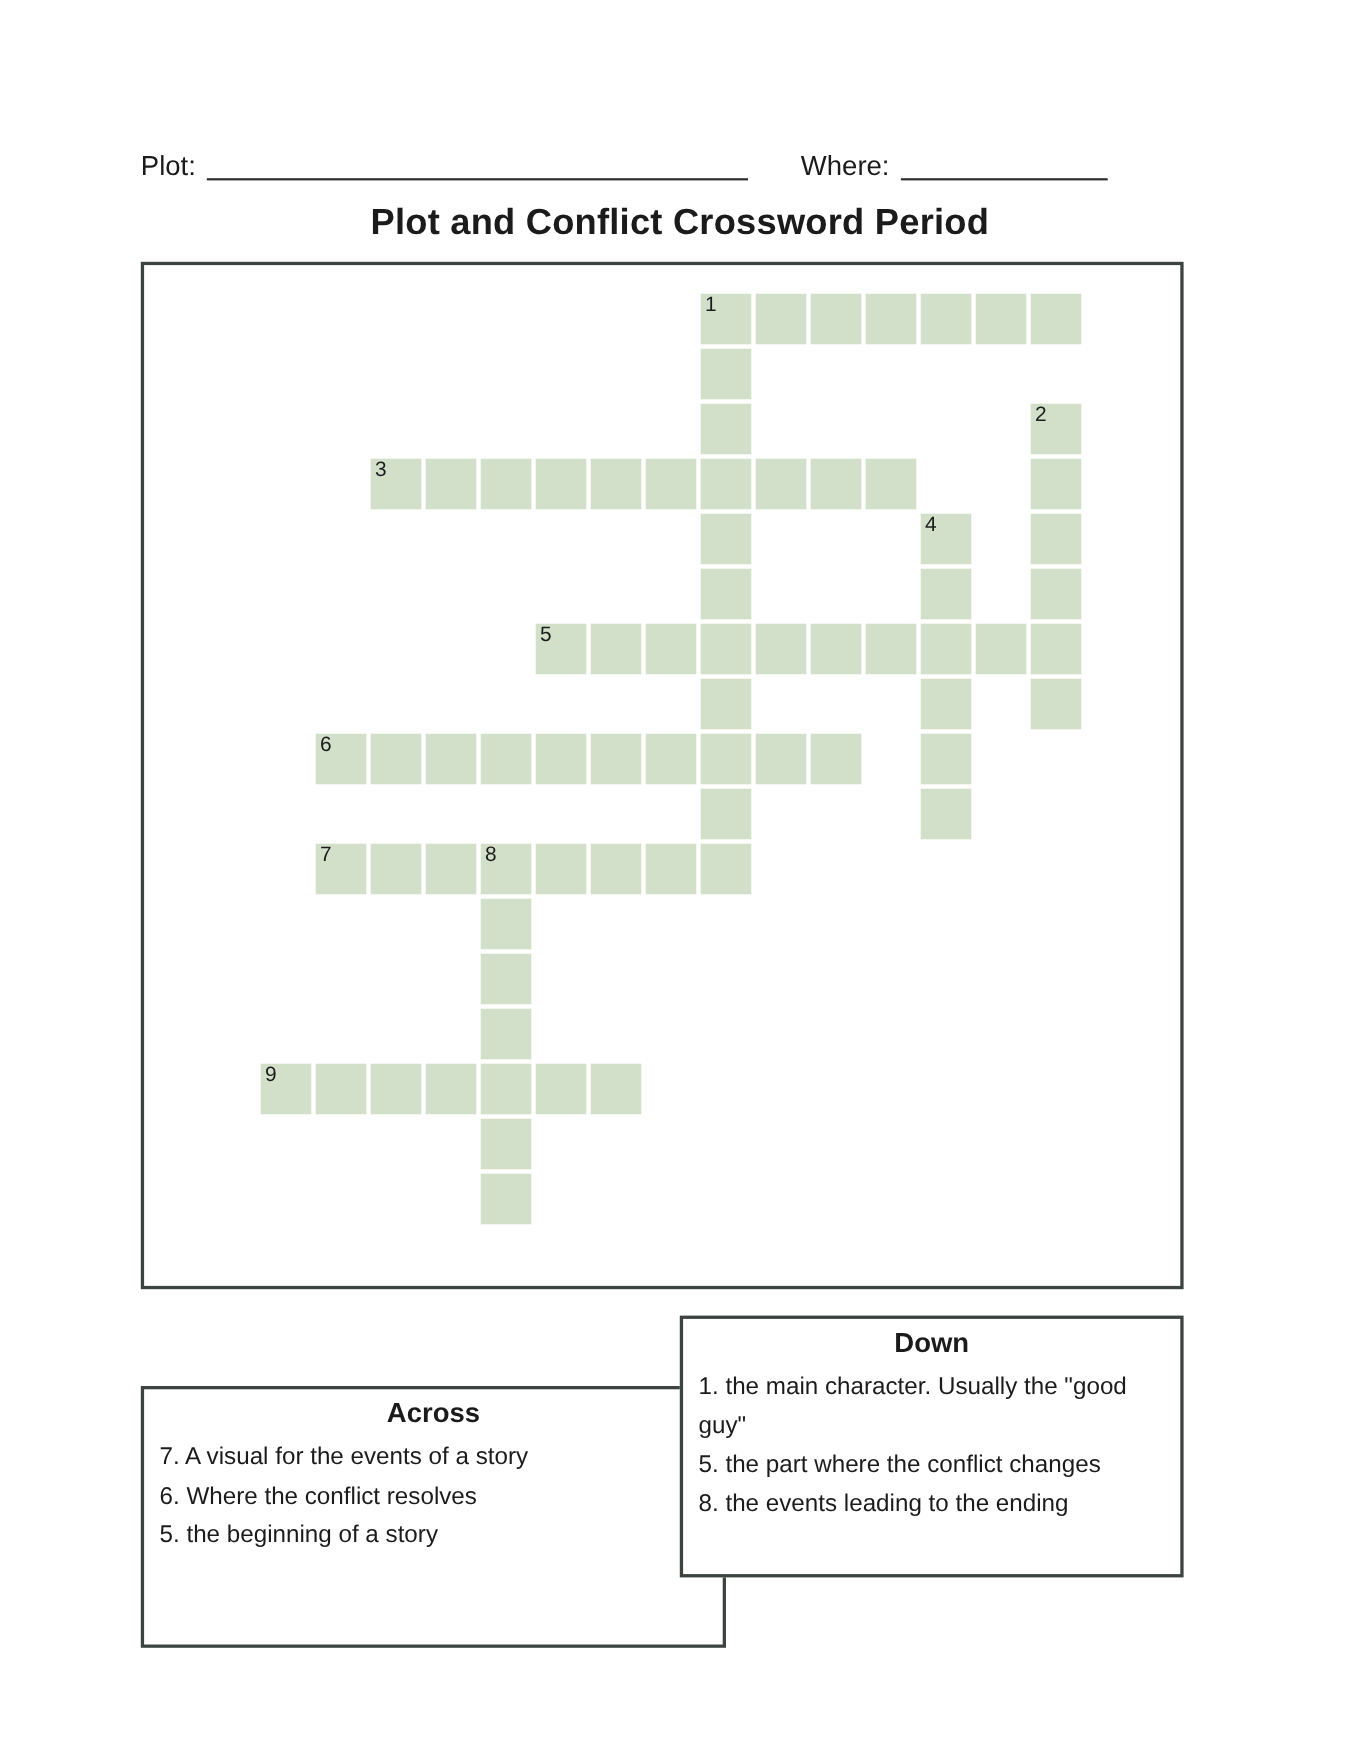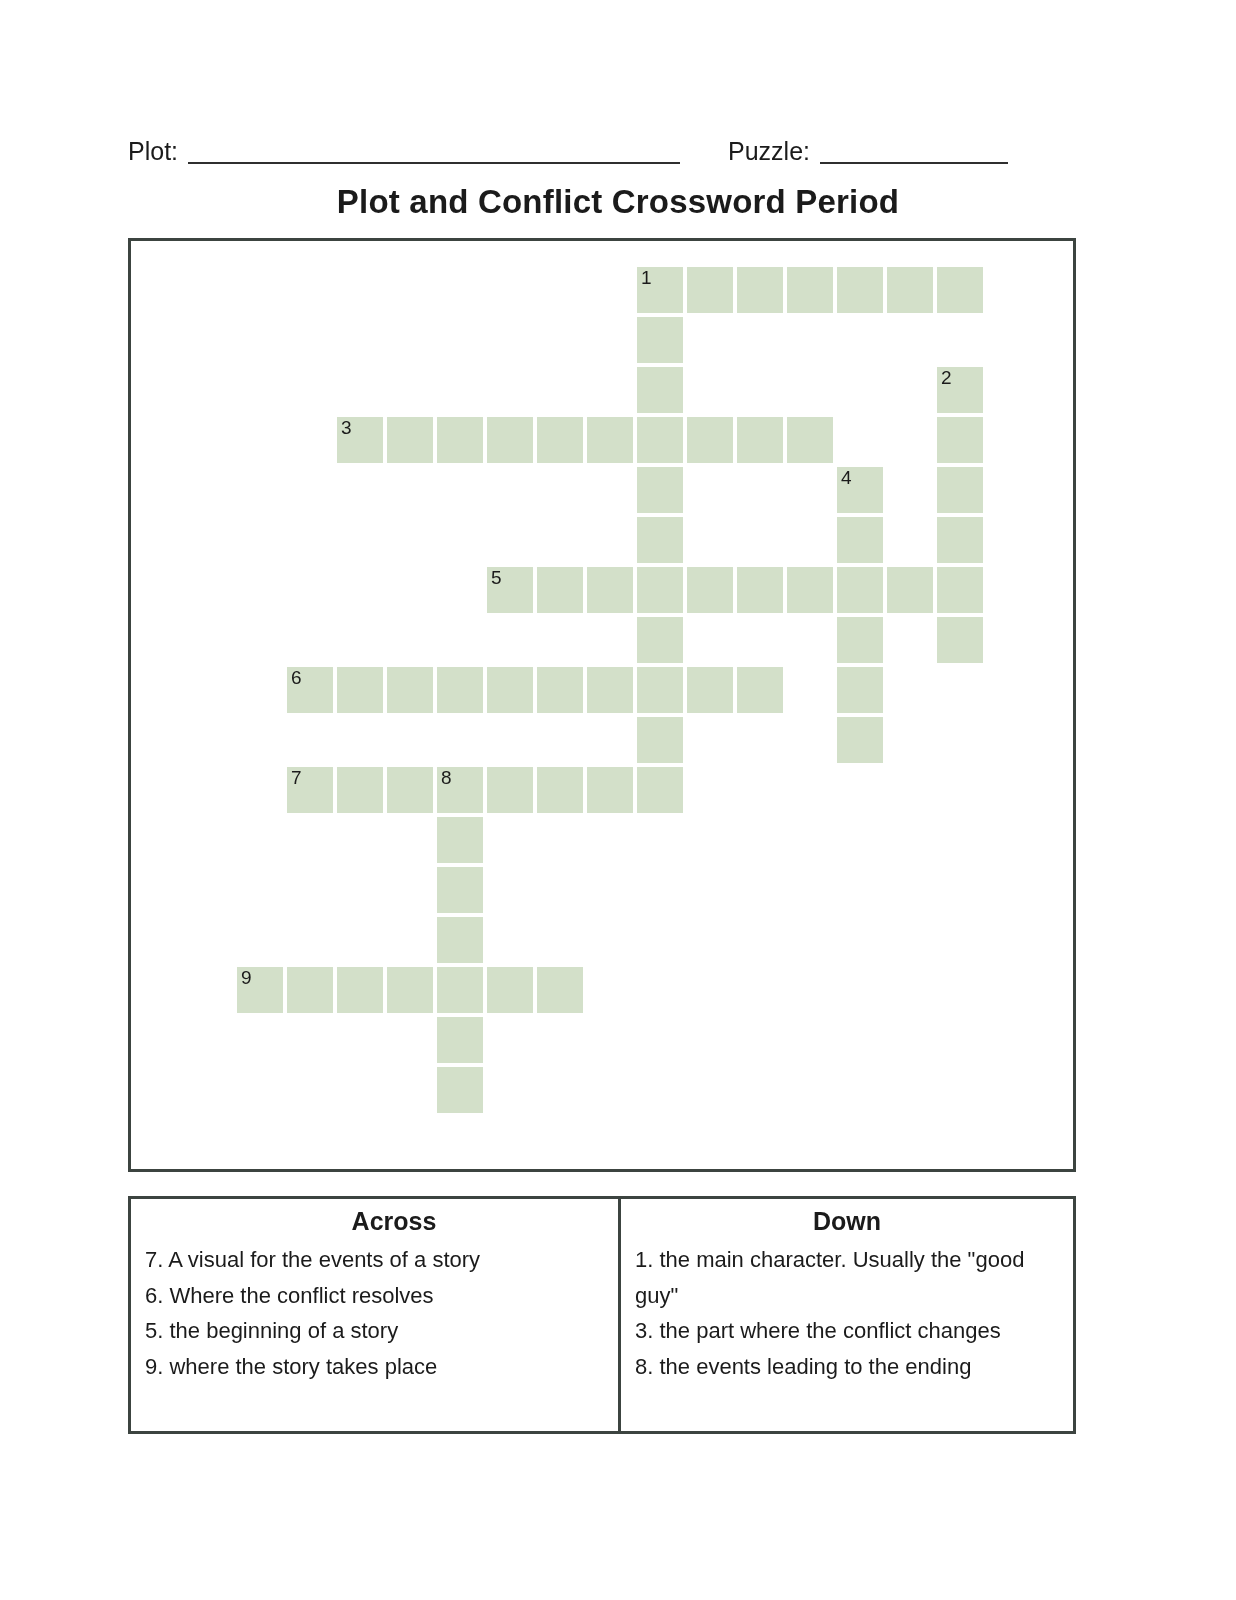--- a/index.html
+++ b/index.html
@@ -74,21 +74,21 @@
     font-family: "Liberation Sans", sans-serif;
   }
 
   
   .clue-box {
     position: absolute;
     border: 3px solid #3c4440;
     background: #ffffff;
     padding: 8px 14px 14px 14px;
   }
-  .clue-box.across { left: 128px; top: 1196px; width: 532px; height: 238px; }
+  .clue-box.across { left: 128px; top: 1260px; width: 532px; height: 238px; }
   .clue-box.down   { left: 618px; top: 1196px; width: 458px; height: 238px; }
   .clue-head {
     text-align: center;
     font-size: 25px;
     font-weight: bold;
     margin-bottom: 6px;
   }
   .clue-list {
     list-style: none;
     margin: 0; padding: 0;
@@ -98,21 +98,21 @@
     line-height: 1.62;
     white-space: normal;
   }
 </style>
 </head>
 <body>
 
 <div class="header-row">
   <span class="field-label">Plot:</span>
   <span class="rule name-rule"></span>
-  <span class="field-label period-label">Puzzle:</span>
+  <span class="field-label period-label">Where:</span>
   <span class="rule period-rule"></span>
 </div>
 
 <div class="title">Plot and Conflict Crossword Period</div>
 
 <div class="puzzle-frame">
   <div class="grid" id="grid">
       <div class="cell" style="left: 506px; top: 26px; width: 46px; height: 46px; background: rgb(211, 224, 201);">
         <span class="num">1</span>
       </div>
@@ -206,24 +206,23 @@
       <div class="cell" style="left: 306px; top: 826px; width: 46px; height: 46px; background: rgb(211, 224, 201);"></div>
     </div>
 </div>
 
 <div class="clue-box across">
   <div class="clue-head">Across</div>
   <ul class="clue-list" id="across-list">
       <li>7. A visual for the events of a story</li>
       <li>6. Where the conflict resolves</li>
       <li>5. the beginning of a story</li>
-      <li>9. where the story takes place</li>
     </ul>
 </div>
 
 <div class="clue-box down">
   <div class="clue-head">Down</div>
   <ul class="clue-list" id="down-list">
       <li>1. the main character. Usually the "good guy"</li>
-      <li>3. the part where the conflict changes</li>
+      <li>5. the part where the conflict changes</li>
       <li>8. the events leading to the ending</li>
     </ul>
 </div>
 
 </body></html>

